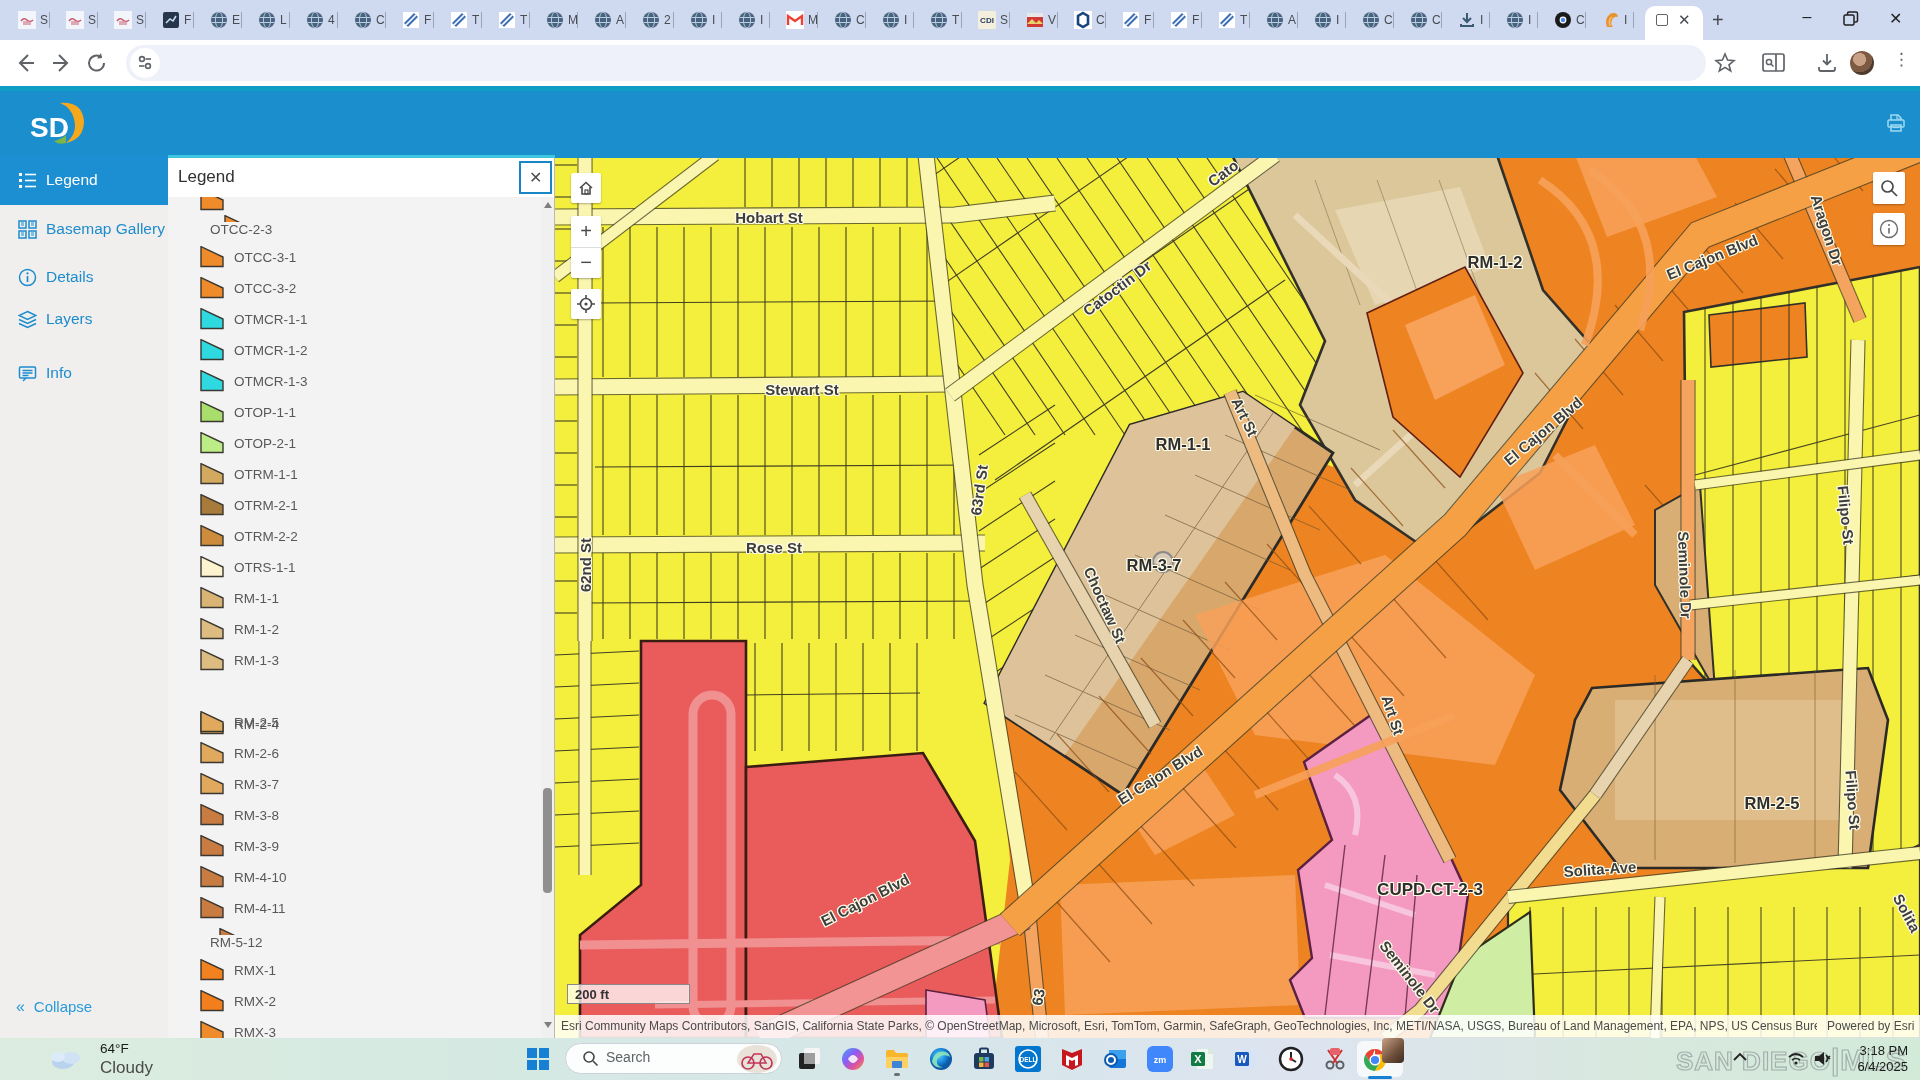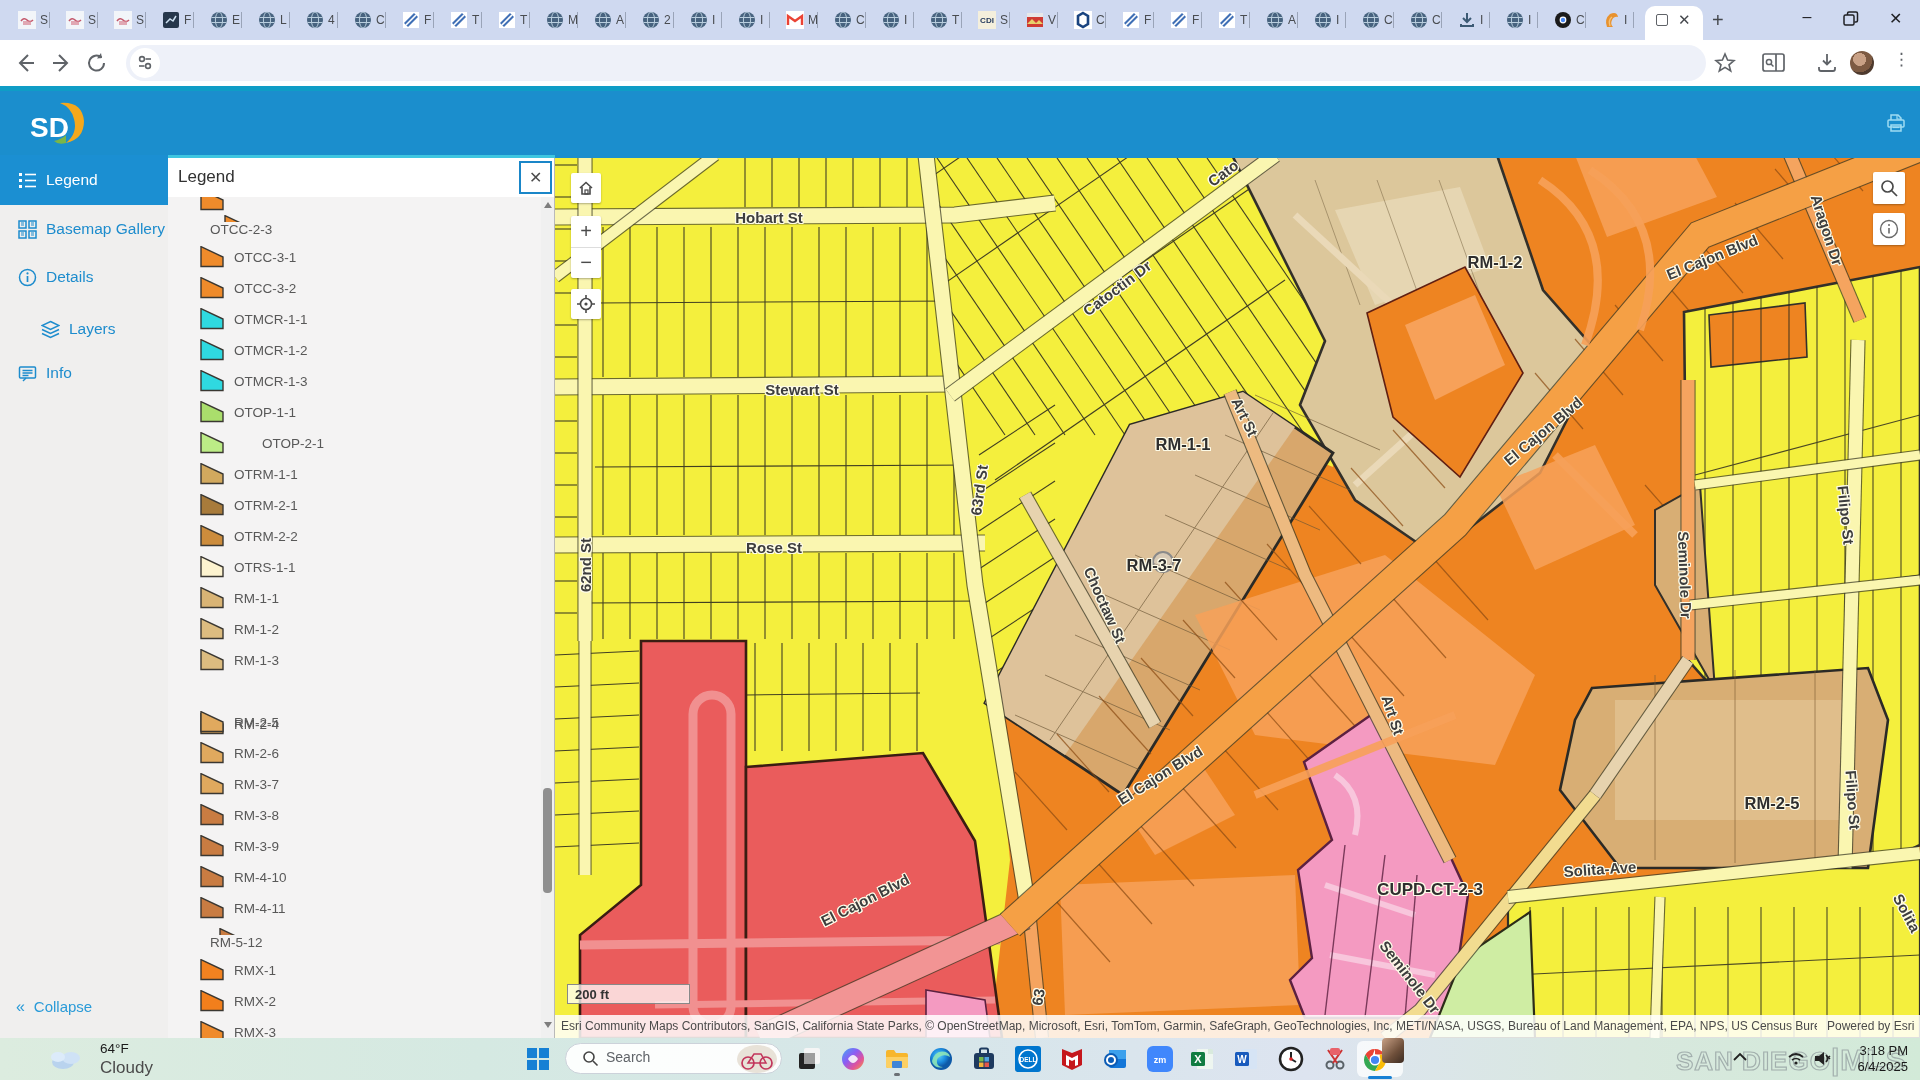--- a/index.html
+++ b/index.html
@@ -345,21 +345,21 @@
       <span>Basemap Gallery</span>
     </div>
 <div class="railitem" style="top:98px;">
       <svg width="19" height="19">
         <circle cx="9.5" cy="9.5" r="8" fill="none" stroke="#1d8ccd" stroke-width="1.5"></circle>
         <path d="M9.5 8 V14" stroke="#1d8ccd" stroke-width="1.7"></path>
         <circle cx="9.5" cy="5.4" r="1.1" fill="#1d8ccd"></circle>
       </svg>
       <span>Details</span>
     </div>
-<div class="railitem" style="top:150px;padding-left:23px;">
+<div class="railitem" style="top:140px;">
       <svg width="19" height="19">
         <g fill="none" stroke="#1d8ccd" stroke-width="1.5">
           <path d="M9.5 1.5 L18 5.5 L9.5 9.5 L1 5.5 Z"></path>
           <path d="M1 9.5 L9.5 13.5 L18 9.5"></path>
           <path d="M1 13.5 L9.5 17.5 L18 13.5"></path>
         </g>
       </svg>
       <span>Layers</span>
     </div>
 <div class="railitem" style="top:194px;">
@@ -421,21 +421,21 @@
         <polygon points="1,0.7 23,11 23,20.5 1,20.5" fill="#2fd9e0" stroke="#3a3731" stroke-width="1.4"></polygon>
       </svg>
       <span>OTMCR-1-3</span>
     </div>
 <div class="lrow" style="top:246px;">
       <svg width="24" height="22">
         <polygon points="1,0.7 23,11 23,20.5 1,20.5" fill="#aade6c" stroke="#3a3731" stroke-width="1.4"></polygon>
       </svg>
       <span>OTOP-1-1</span>
     </div>
-<div class="lrow" style="top:277px;gap:28px;">
+<div class="lrow" style="top:277px;">
       <svg width="24" height="22">
         <polygon points="1,0.7 23,11 23,20.5 1,20.5" fill="#bcec86" stroke="#3a3731" stroke-width="1.4"></polygon>
       </svg>
       <span>OTOP-2-1</span>
     </div>
 <div class="lrow" style="top:308px;">
       <svg width="24" height="22">
         <polygon points="1,0.7 23,11 23,20.5 1,20.5" fill="#d2a95e" stroke="#3a3731" stroke-width="1.4"></polygon>
       </svg>
       <span>OTRM-1-1</span>

